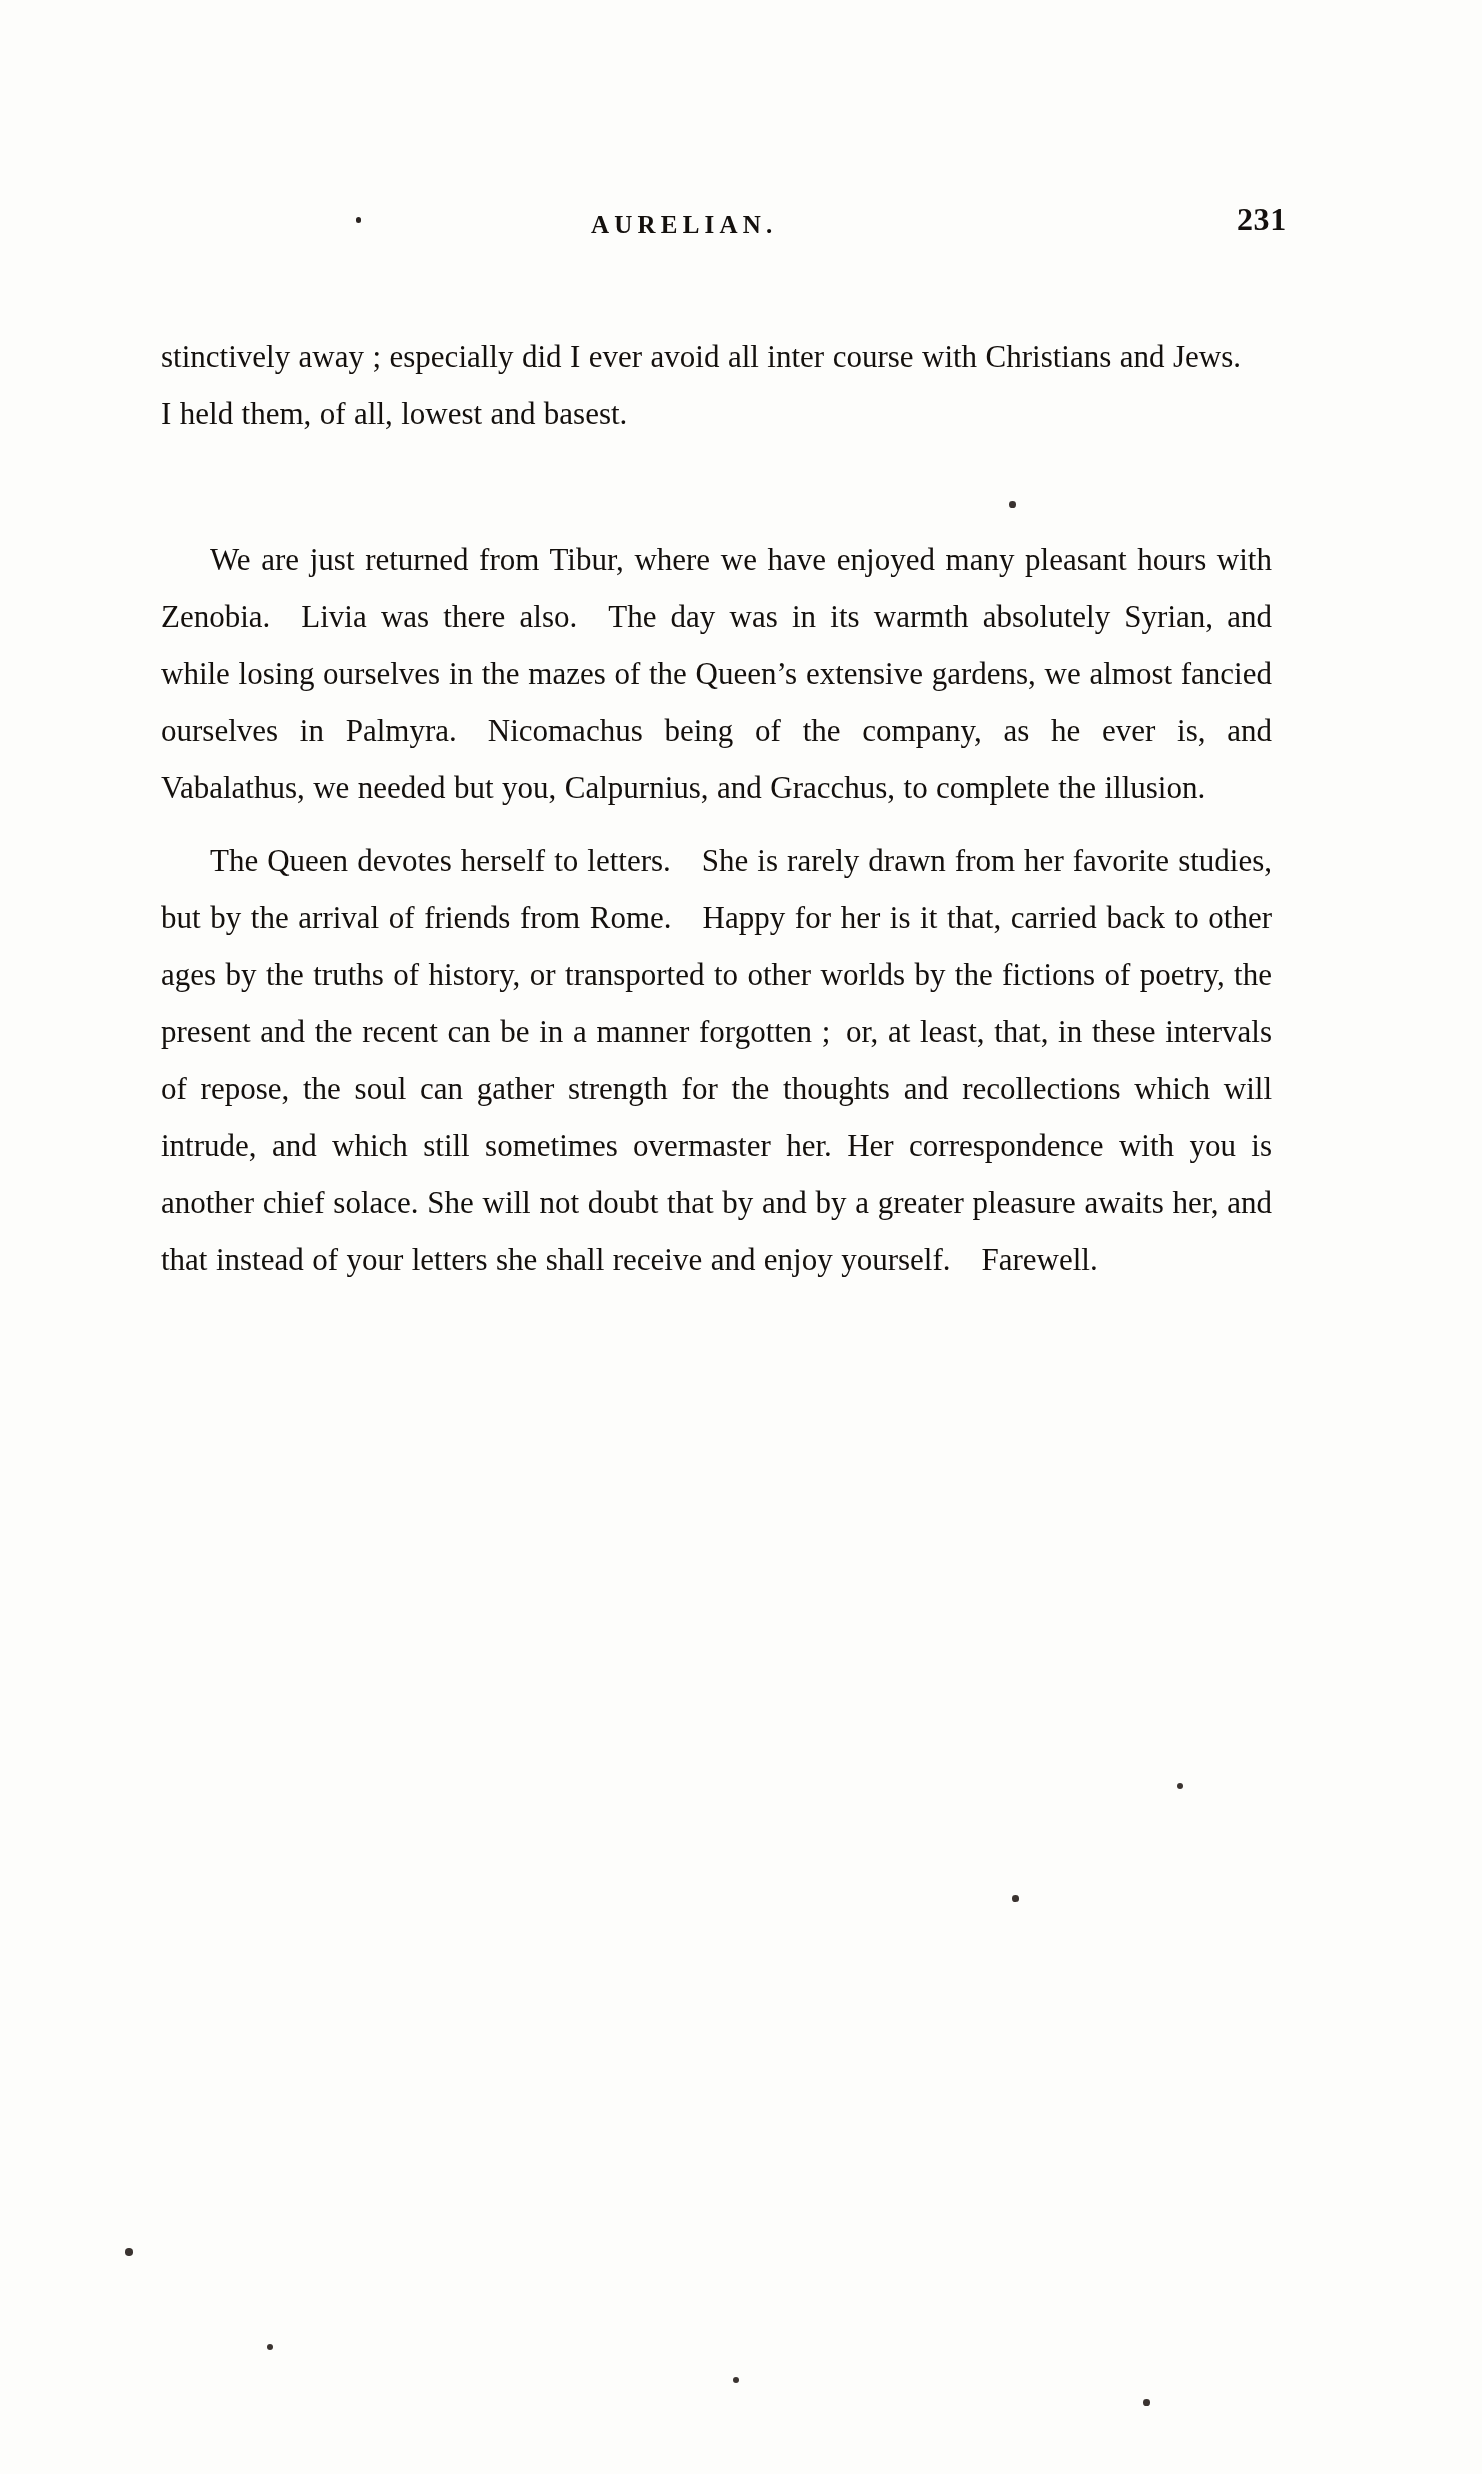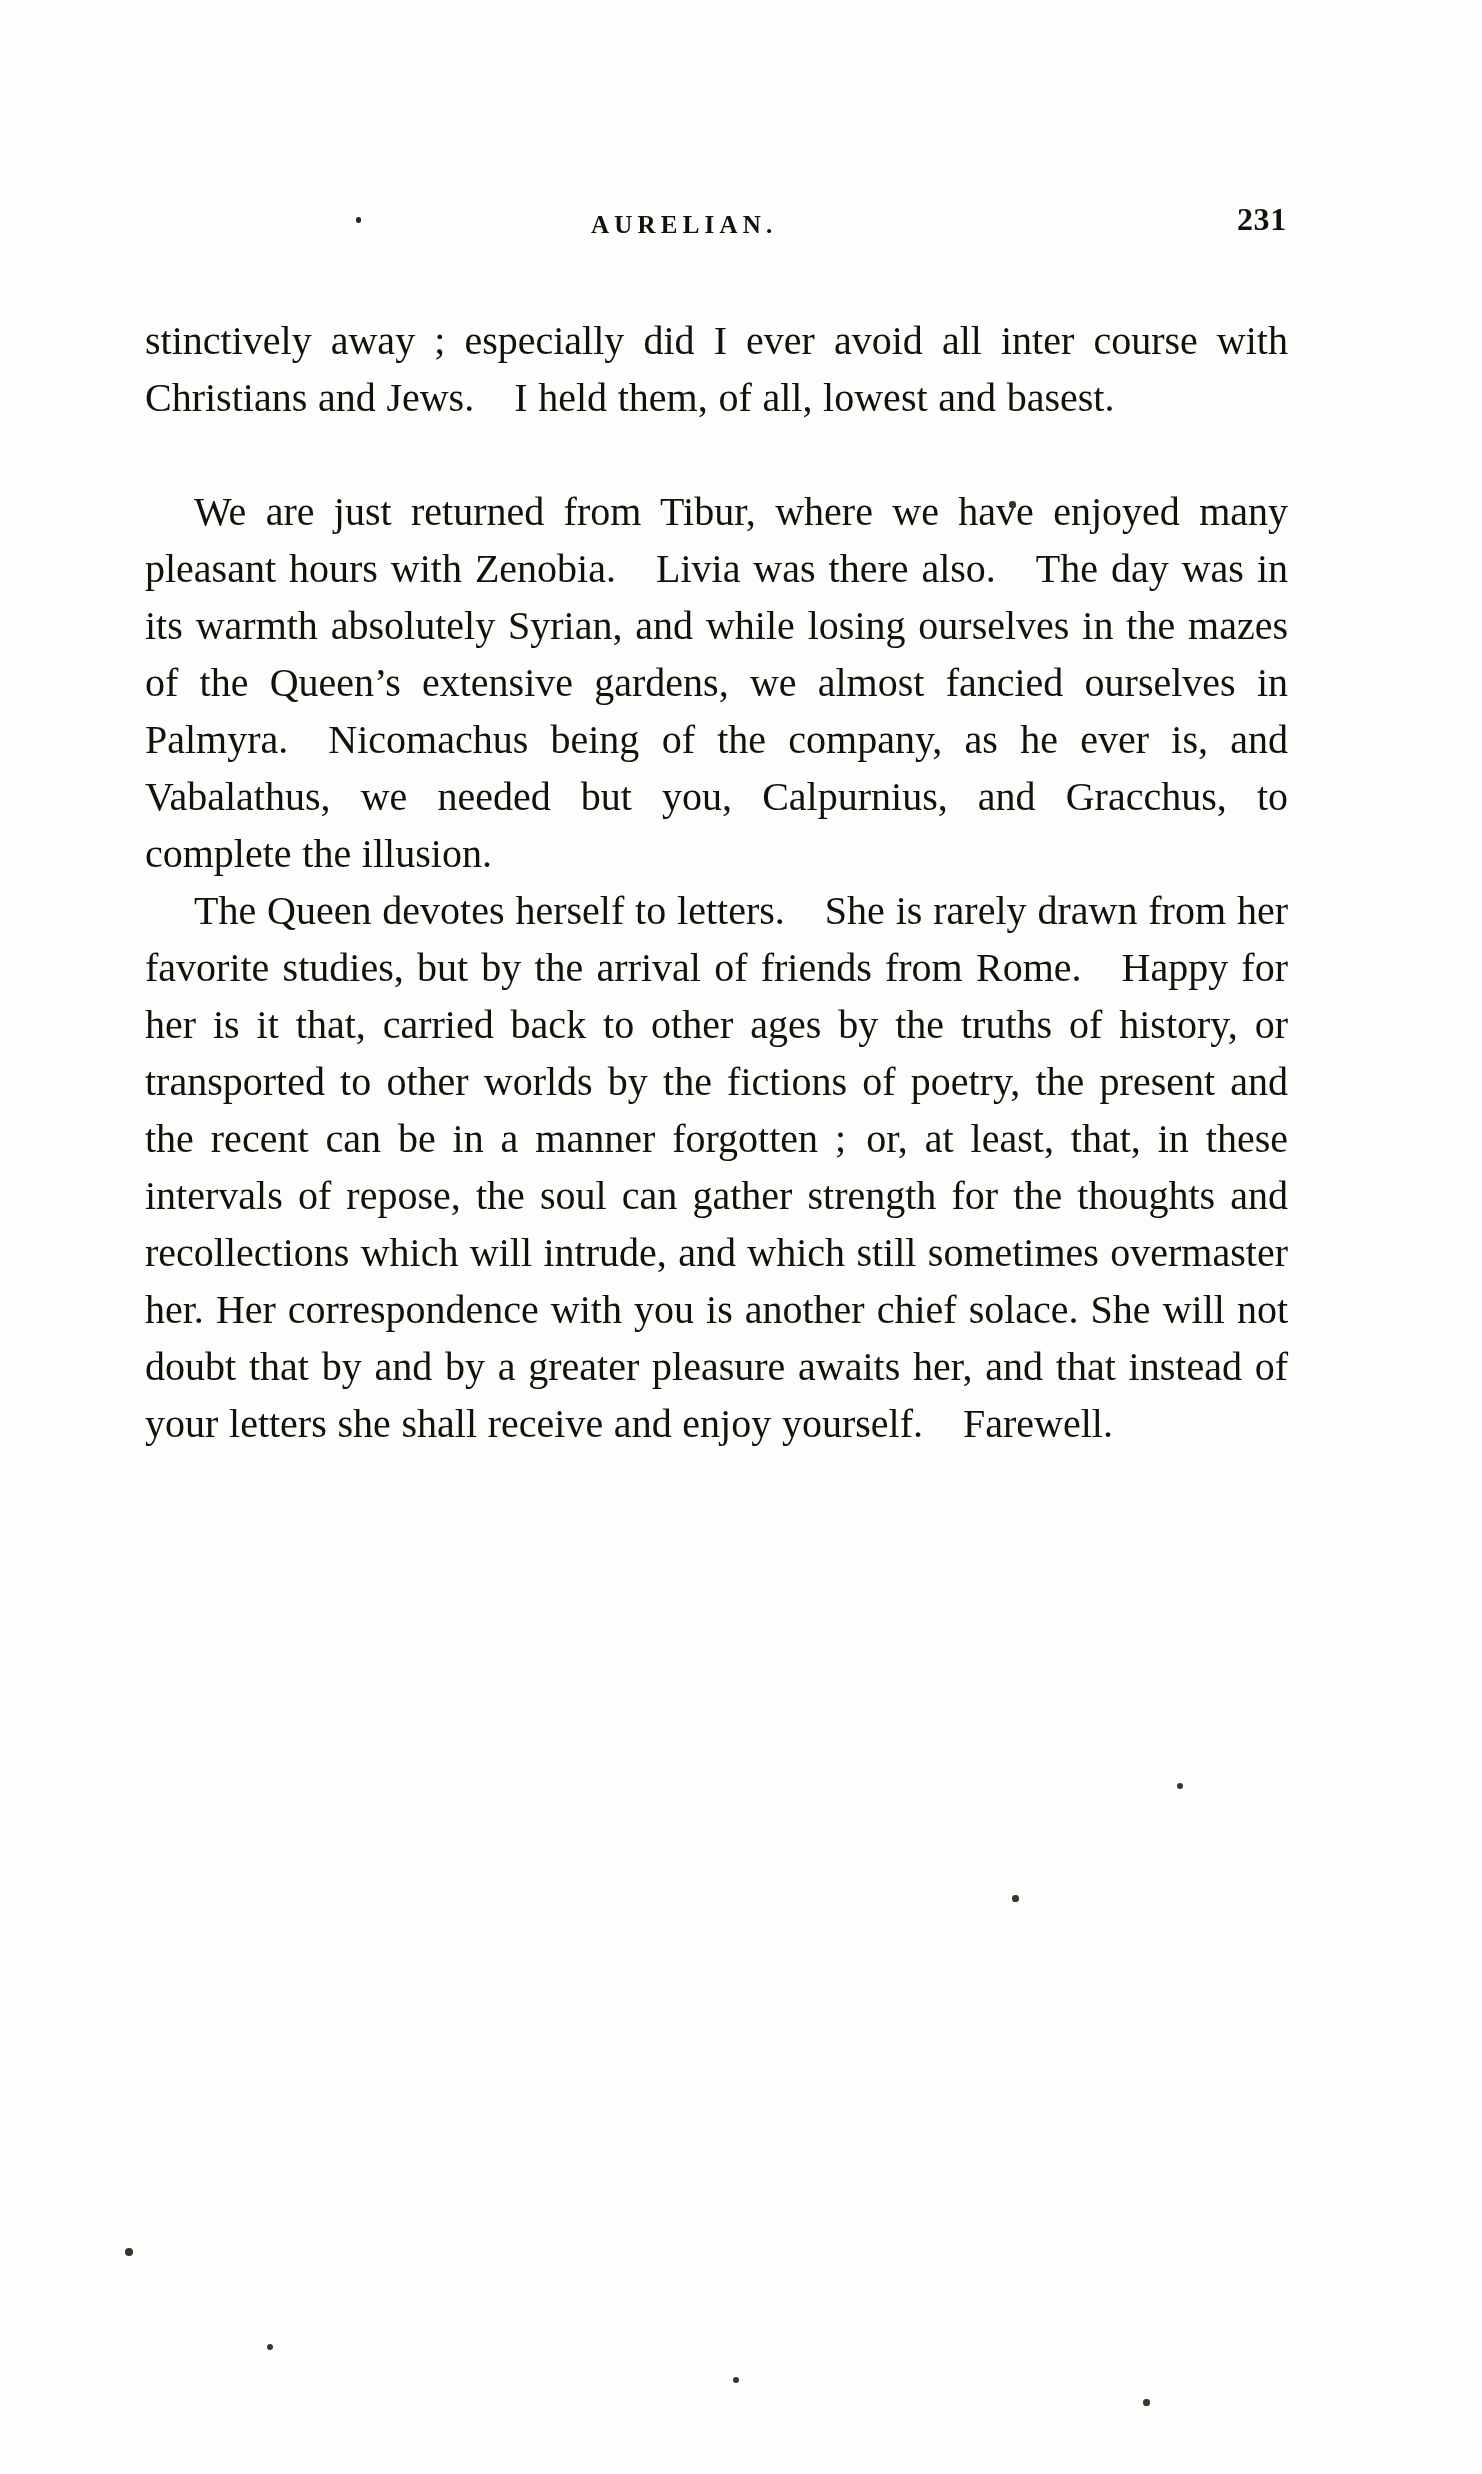--- a/index.html
+++ b/index.html
@@ -58,22 +58,22 @@
     background: #2a2320;
     border-radius: 50%;
   }
   .textblock {
     position: absolute;
     top: 312px;
     left: 145px;
     width: 1143px;
   }
   p.para {
-    margin: 0;
-    font-size: 40px;
+    margin: 16px;
+    font-size: 31px;
     line-height: 57px;
     text-align: justify;
     text-justify: inter-word;
     color: #14100d;
     word-spacing: 0.7px;
   }
   p.indent {
     text-indent: 49px;
   }
   .gap-large { height: 57px; }

